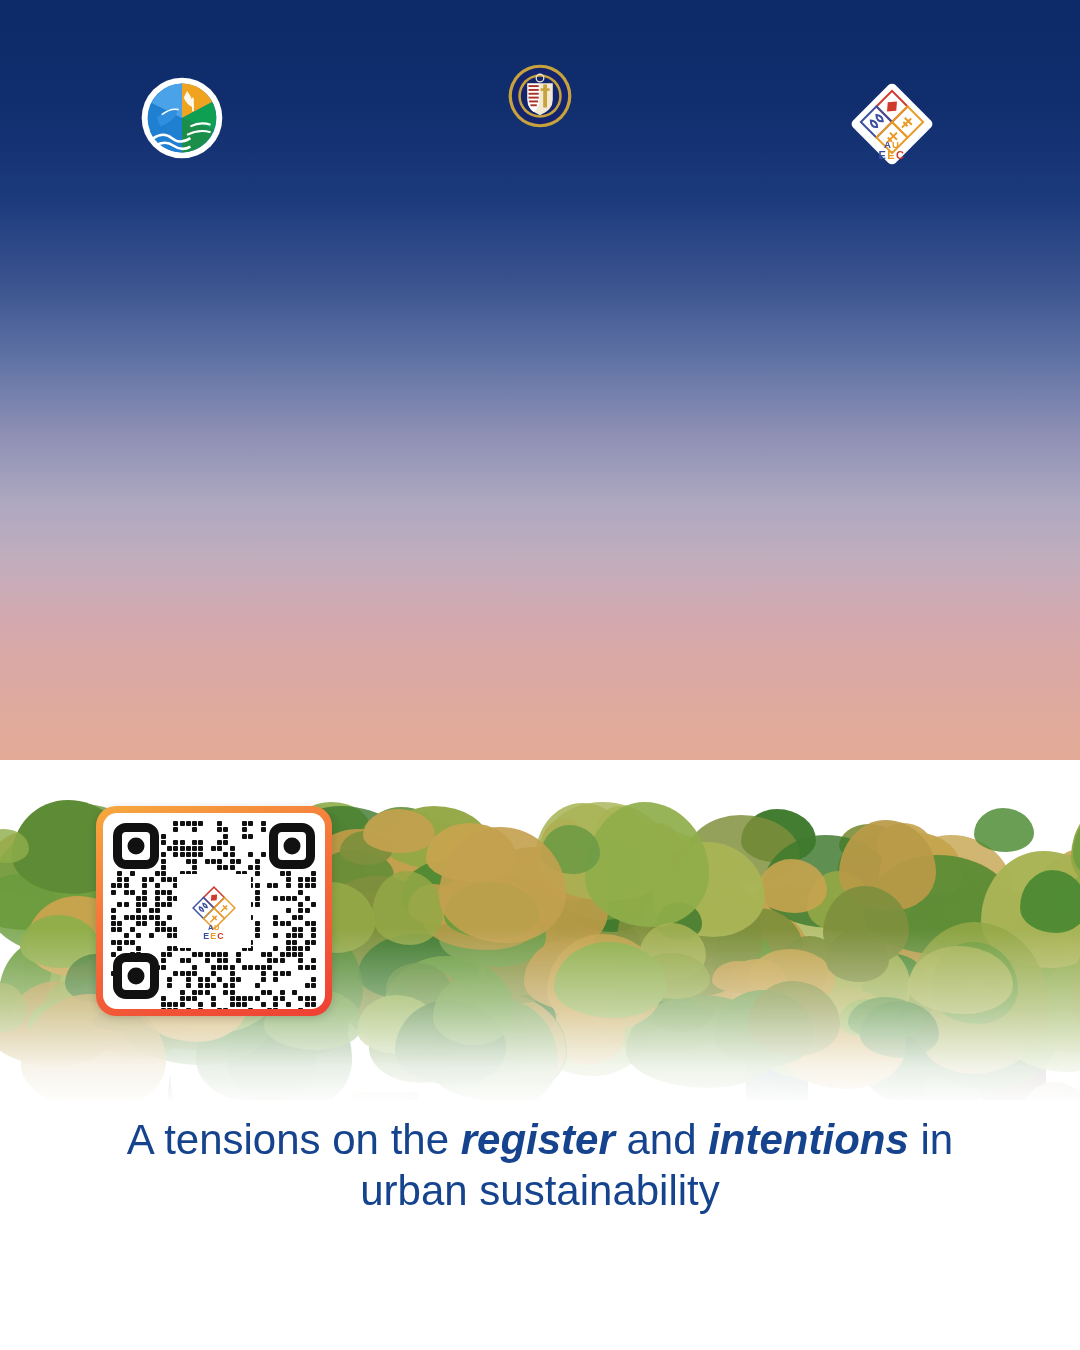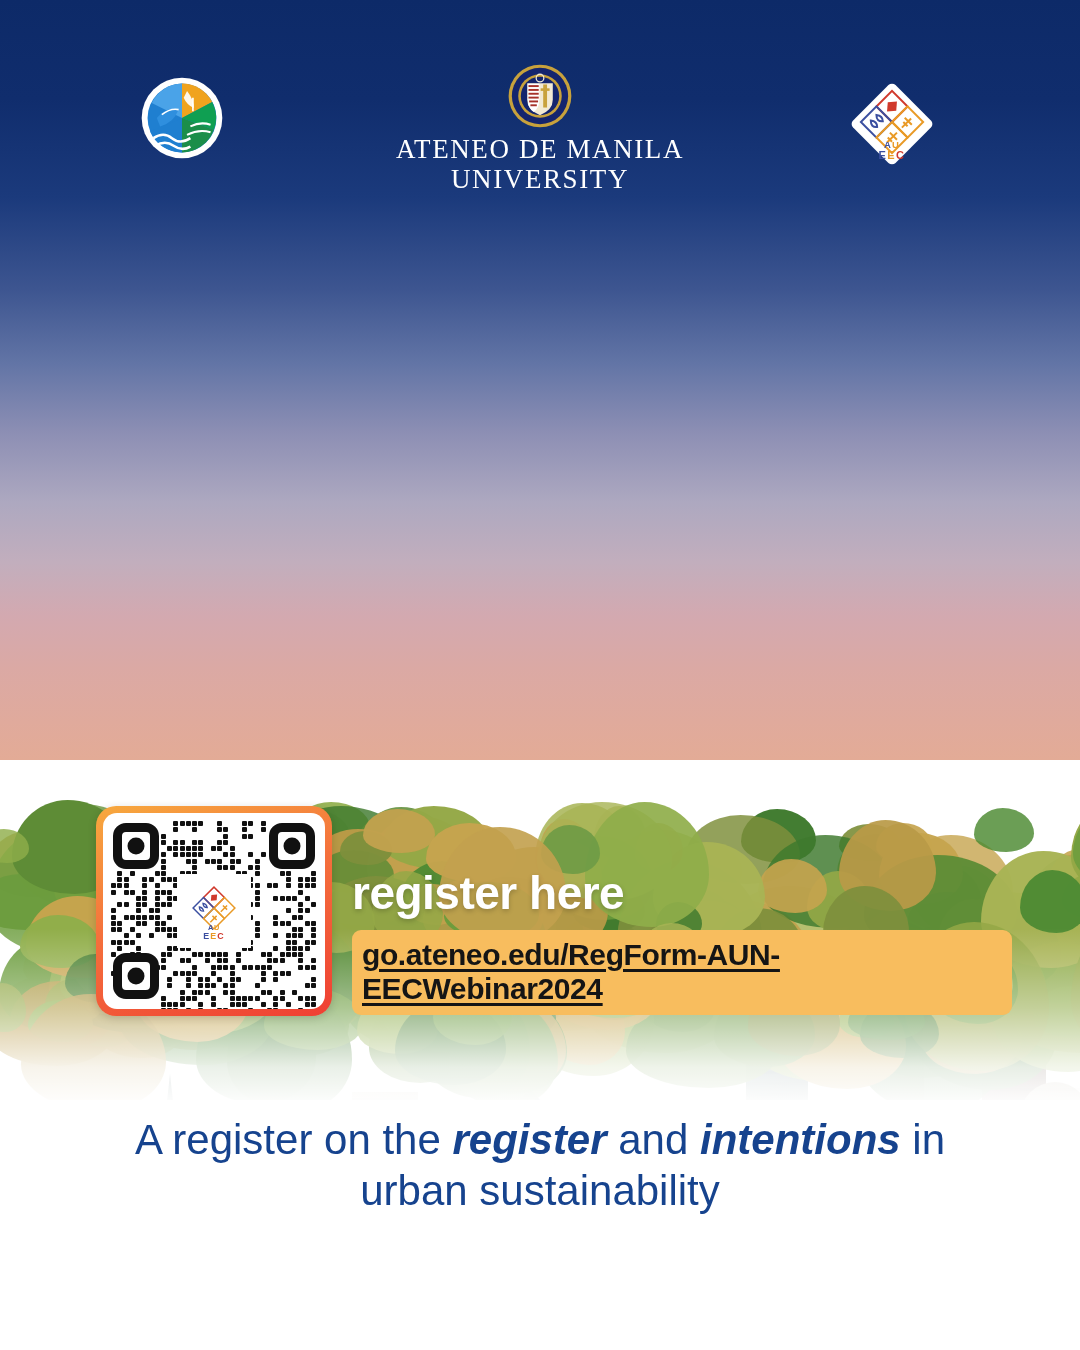--- a/index.html
+++ b/index.html
@@ -1007,24 +1007,20 @@
             <rect x="32" y="39" width="16" height="3"></rect>
             <rect x="32" y="45" width="16" height="3"></rect>
             <rect x="32" y="51" width="16" height="3"></rect>
             <rect x="33" y="57" width="14" height="3"></rect>
             <rect x="35" y="63" width="10" height="3"></rect>
           </g>
           <rect x="55" y="32" width="6" height="36" fill="#c8a23c"></rect>
           <rect x="51" y="38" width="14" height="4" fill="#c8a23c"></rect>
           <circle cx="50" cy="22" r="6" fill="none" stroke="#f2ead4" stroke-width="2"></circle>
         </svg>
-      </div>
-      <div class="admu-text">
-        <div>ATENEO DE MANILA</div>
-        <div>UNIVERSITY</div>
       </div>
     </div>
 
     <div class="eec">
       <div class="diamond">
         <svg viewBox="0 0 100 100" width="100" height="100">
           <rect x="20" y="20" width="60" height="60" rx="5" transform="rotate(45 50 50)" fill="#ffffff"></rect>
           <g transform="translate(50 48) rotate(45) translate(-22 -22)">
             <rect x="0" y="0" width="22" height="22" fill="none" stroke="#d0392c" stroke-width="2"></rect>
             <rect x="22" y="0" width="22" height="22" fill="none" stroke="#e99a26" stroke-width="2"></rect>
@@ -1443,24 +1439,20 @@
             <tspan fill="#3b4fa0">A</tspan><tspan fill="#e99a26">U</tspan>
           </text>
           <text x="50" y="88" font-size="12" font-family="Liberation Sans, sans-serif" font-weight="bold" text-anchor="middle" letter-spacing="1.4">
             <tspan fill="#3b4fa0">E</tspan><tspan fill="#e99a26">E</tspan><tspan fill="#d0392c">C</tspan>
           </text>
         </svg>
       </div>
     </div>
   </div>
 
-  <div class="register">
-    <div class="reg-here">register here</div>
-    <a class="reg-url" href="#">go.ateneo.edu/RegForm-AUN-EECWebinar2024</a>
-  </div>
 
   <div class="footer">
     <div class="sub">
-      <span>A register on the </span><b>register</b><span> and </span><b>intentions</b><span> in urban sustainability</span>
+      <span>A tensions on the </span><b>register</b><span> and </span><b>intentions</b><span> in urban sustainability</span>
     </div>
   </div>
 
 </div>
 
 </body></html>

